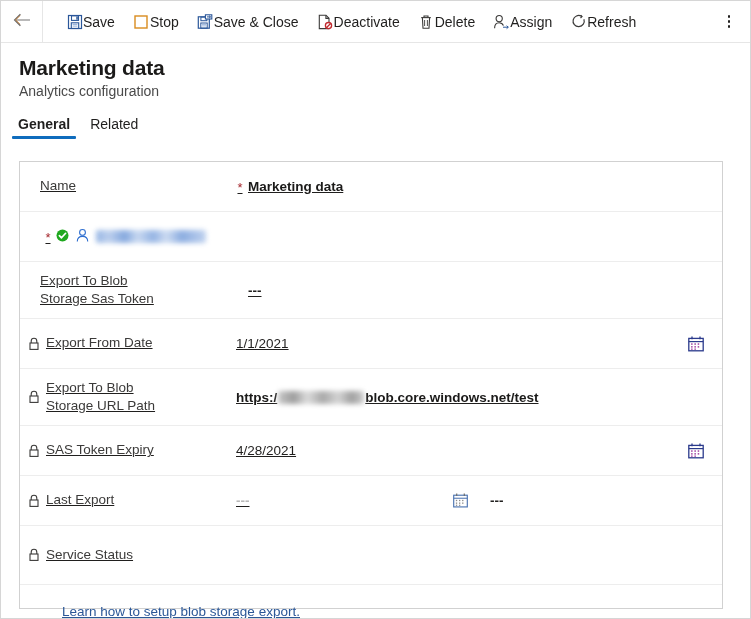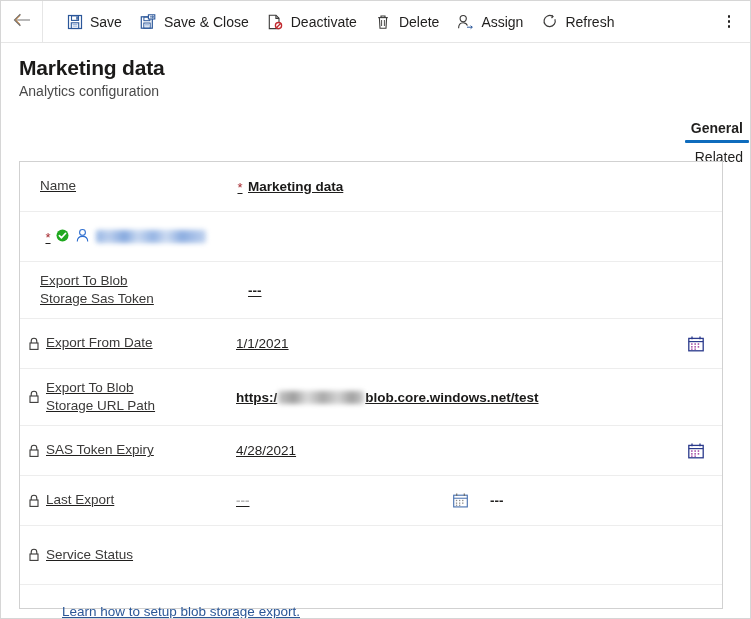--- a/index.html
+++ b/index.html
@@ -39,21 +39,20 @@
     align-items: center;
     height: 41px;
     flex: 1 1 auto;
     padding-left: 14px;
   }
   .cmd-btn {
     display: flex;
     align-items: center;
     height: 41px;
     padding: 0 9px;
-    gap: 7px;
     white-space: nowrap;
     cursor: default;
   }
   .cmd-btn .lbl {
     font-size: 14px;
     color: #201f1e;
     line-height: 1;
   }
   .cmd-ico { display: flex; align-items: center; justify-content: center; width: 17px; height: 17px; }
   .overflow-btn {
@@ -76,25 +75,24 @@
   .rec-sub {
     font-size: 14px;
     color: #4a4a4a;
     margin-top: 3px;
   }
 
   
   .tabs {
     display: flex;
     align-items: flex-end;
-    padding-left: 34px;
-    margin-top: 21px;
+    padding-left: 10px;
+    margin-top: 10px;
     height: 30px;
     gap: 6px;
-    flex-direction: column;
   }
   .tab {
     position: relative;
     padding: 0 7px 7px 7px;
     font-size: 14px;
     color: #201f1e;
     cursor: default;
   }
   .tab.active { font-weight: bold; }
   .tab.active::after {
@@ -226,20 +224,28 @@
             <rect x="1.5" y="1.5" width="13" height="13" fill="none" stroke="#2b579a" stroke-width="1.2"></rect>
             <rect x="4.5" y="1.8" width="7" height="4.6" fill="none" stroke="#2b579a" stroke-width="1.1"></rect>
             <rect x="9.3" y="2.5" width="1.5" height="3.2" fill="#2b579a"></rect>
             <rect x="4.3" y="8.8" width="7.4" height="5.7" fill="none" stroke="#2b579a" stroke-width="1.1"></rect>
             <path d="M5.6 10.4 H10.4 M5.6 12.1 H10.4" stroke="#86a6d6" stroke-width="0.9"></path>
           </svg>
         </span>
         <span class="lbl">Save</span>
       </div>
 
+      <div class="cmd-btn">
+        <span class="cmd-ico">
+          <svg width="16" height="16" viewBox="0 0 16 16">
+            <rect x="2" y="2" width="12" height="12" fill="#ffffff" stroke="#d98c1f" stroke-width="1.4"></rect>
+          </svg>
+        </span>
+        <span class="lbl">Stop</span>
+      </div>
 
       <div class="cmd-btn">
         <span class="cmd-ico">
           <svg width="17" height="16" viewBox="0 0 17 16">
             <rect x="1.3" y="2.8" width="11" height="11.4" fill="none" stroke="#2b579a" stroke-width="1.2"></rect>
             <rect x="3.9" y="3.1" width="6" height="3.6" fill="none" stroke="#2b579a" stroke-width="1"></rect>
             <rect x="3.8" y="9" width="6.4" height="5.2" fill="none" stroke="#2b579a" stroke-width="1"></rect>
             <path d="M4.9 10.4 H9.1 M4.9 11.9 H9.1" stroke="#86a6d6" stroke-width="0.8"></path>
             <rect x="8.4" y="0.8" width="6.4" height="4.2" fill="#ffffff" stroke="#2b579a" stroke-width="1.1"></rect>
             <path d="M10 2.9 H13.4 M12.1 1.7 L13.6 2.9 L12.1 4.1" fill="none" stroke="#2b579a" stroke-width="1"></path>

